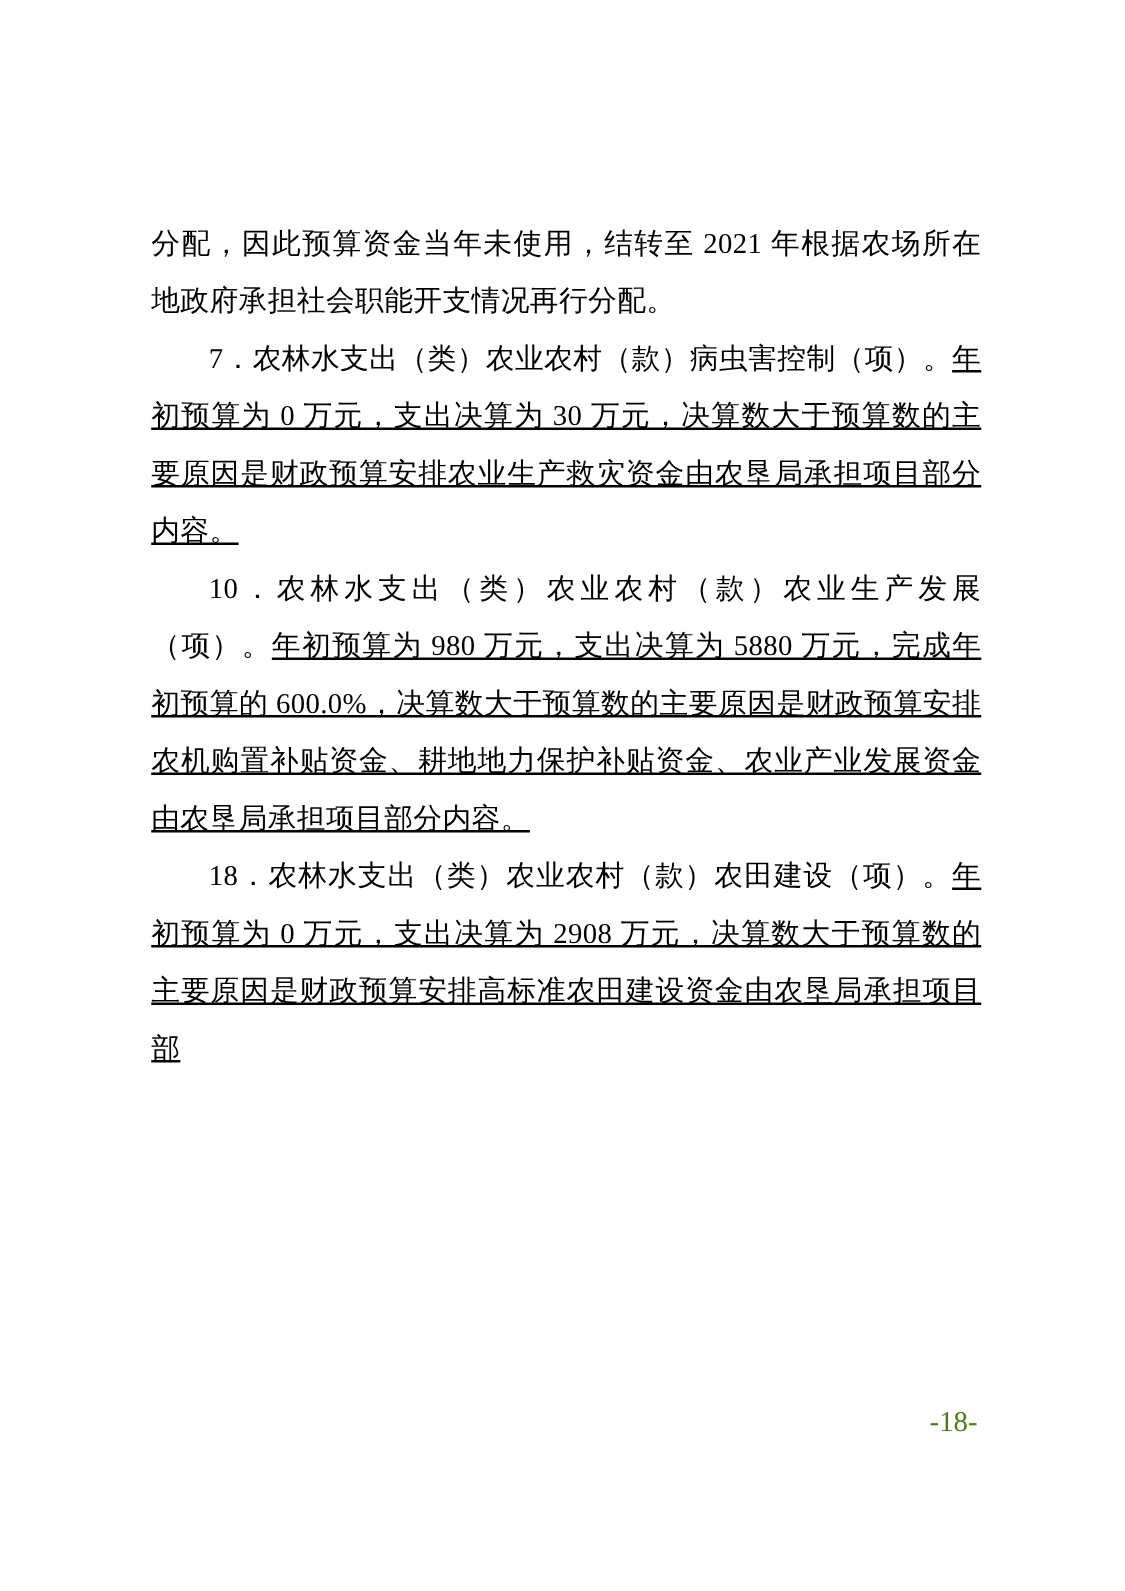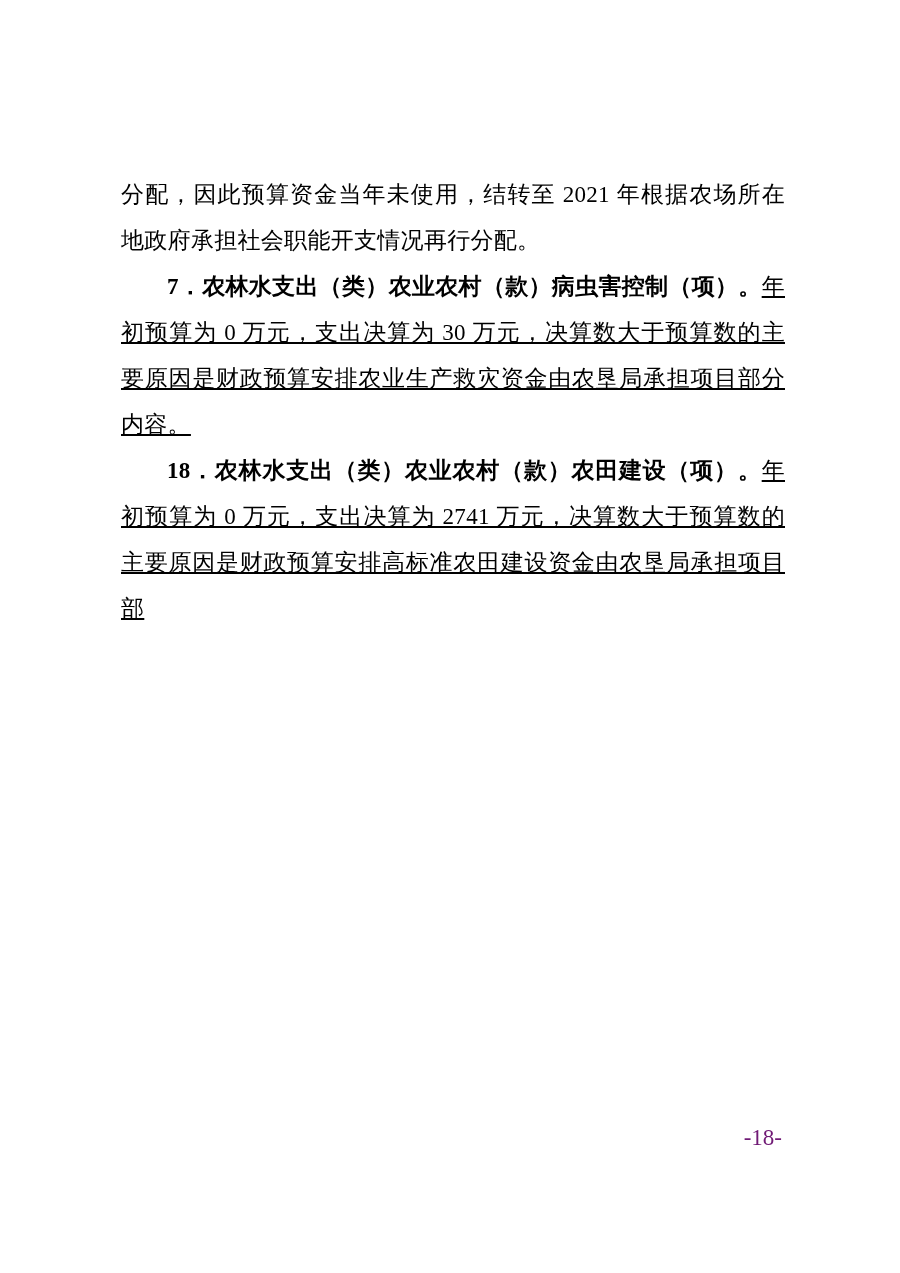--- a/index.html
+++ b/index.html
@@ -29,48 +29,49 @@
   }
   .para {
     margin: 0;
     padding: 0;
     text-indent: 2em;
   }
   .para.continuation {
     text-indent: 0;
   }
   .item-heading {
-    font-weight: 700;
+    font-weight: 400;
   }
   .item-body {
     font-weight: 400;
     text-decoration: underline;
   }
   .page-number {
     position: absolute;
     top: 1124px;
     right: 118px;
     font-size: 23px;
     line-height: 28px;
-    color: #701a75;
+    color: #4d7c0f;
   }
 </style>
 </head>
 <body>
 
 <div class="page">
 
   <div class="content">
 
     <p class="para continuation">分配，因此预算资金当年未使用，结转至 2021 年根据农场所在地政府承担社会职能开支情况再行分配。</p>
 
     <p class="para"><span class="item-heading">7．农林水支出（类）农业农村（款）病虫害控制（项）。</span><span class="item-body">年初预算为 0 万元，支出决算为 30 万元，决算数大于预算数的主要原因是财政预算安排农业生产救灾资金由农垦局承担项目部分内容。</span></p>
 
 
 
+    <p class="para"><span class="item-heading">10．农林水支出（类）农业农村（款）农业生产发展（项）。</span><span class="item-body">年初预算为 980 万元，支出决算为 5880 万元，完成年初预算的 600.0%，决算数大于预算数的主要原因是财政预算安排农机购置补贴资金、耕地地力保护补贴资金、农业产业发展资金由农垦局承担项目部分内容。</span></p>
 
-    <p class="para"><span class="item-heading">18．农林水支出（类）农业农村（款）农田建设（项）。</span><span class="item-body">年初预算为 0 万元，支出决算为 2741 万元，决算数大于预算数的主要原因是财政预算安排高标准农田建设资金由农垦局承担项目部</span></p>
+    <p class="para"><span class="item-heading">18．农林水支出（类）农业农村（款）农田建设（项）。</span><span class="item-body">年初预算为 0 万元，支出决算为 2908 万元，决算数大于预算数的主要原因是财政预算安排高标准农田建设资金由农垦局承担项目部</span></p>
 
   </div>
 
   <div class="page-number">-18-</div>
 
 </div>
 
 </body></html>

